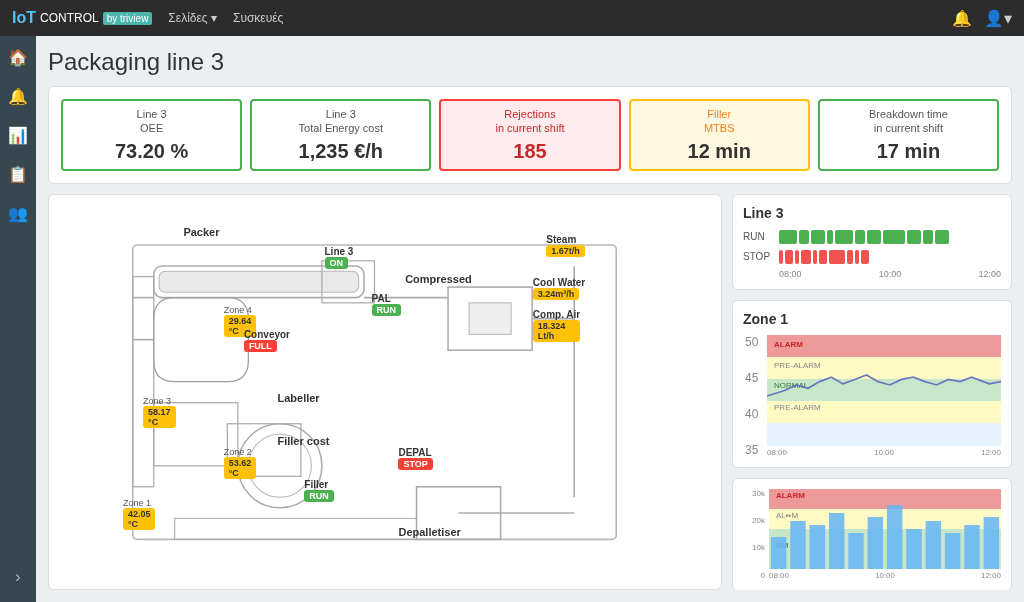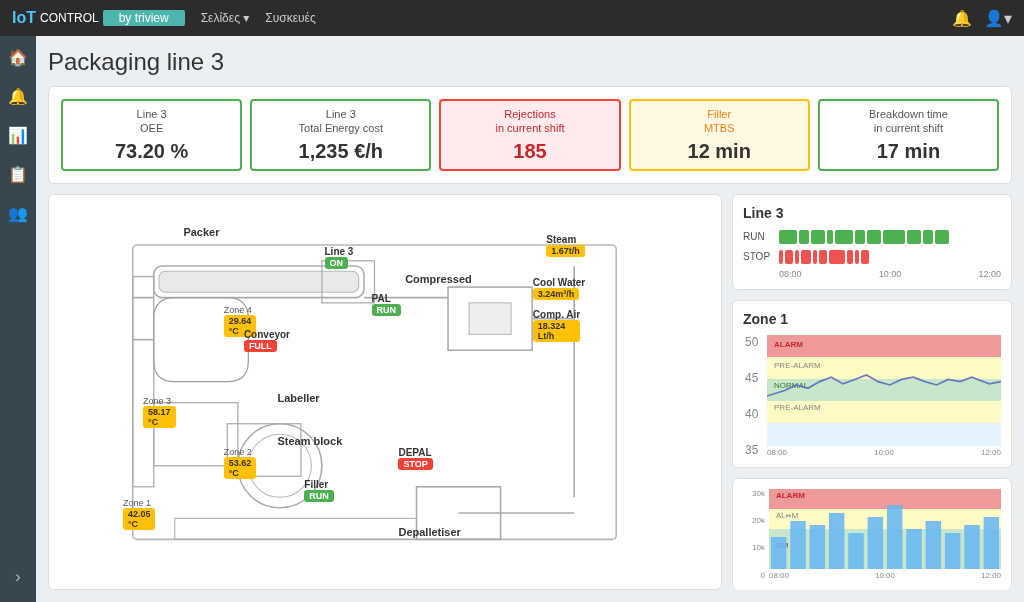--- a/index.html
+++ b/index.html
@@ -15,21 +15,21 @@
       gap: 16px;
       flex-shrink: 0;
     }
     .topnav-logo {
       display: flex;
       align-items: center;
       gap: 4px;
     }
     .logo-iot { color: #4fc3f7; font-weight: bold; font-size: 16px; }
     .logo-control { color: white; font-size: 12px; }
-    .logo-badge { background: #4db6ac; color: white; font-size: 12px; padding: 1px 16px; border-radius: 2px; }
+    .logo-badge { background: #4db6ac; color: white; font-size: 10px; padding: 1px 4px; border-radius: 2px; }
     .topnav-menu { color: #ccc; font-size: 12px; display: flex; gap: 16px; }
     .topnav-menu span { cursor: pointer; }
     .topnav-icons { margin-left: auto; display: flex; gap: 12px; align-items: center; }
     .topnav-icon { color: #ccc; font-size: 16px; cursor: pointer; }
 
     
     .main-layout {
       display: flex;
       flex: 1;
       overflow: hidden;
@@ -305,21 +305,21 @@
 
           <rect x="80" y="190" width="80" height="60" fill="none" stroke="#888" stroke-width="1.2"></rect>
 
           <rect x="150" y="210" width="70" height="50" fill="none" stroke="#888" stroke-width="1.2"></rect>
         </svg>
 
         
         <div class="factory-label" style="top:8%;left:20%;">Packer</div>
         <div class="factory-label" style="top:20%;left:53%;">Compressed</div>
         <div class="factory-label" style="top:50%;left:34%;">Labeller</div>
-        <div class="factory-label" style="top:61%;left:34%;">Steam block</div>
+        <div class="factory-label" style="top:61%;left:34%;">Filler cost</div>
         <div class="factory-label" style="top:84%;left:52%;">Depalletiser</div>
 
         
         <div style="position:absolute;top:13%;left:41%;">
           <div style="font-size:10px;font-weight:bold;color:#333;">Line 3</div>
           <span class="factory-badge badge-green">ON</span>
         </div>
 
         
         <div style="position:absolute;top:25%;left:48%;">

